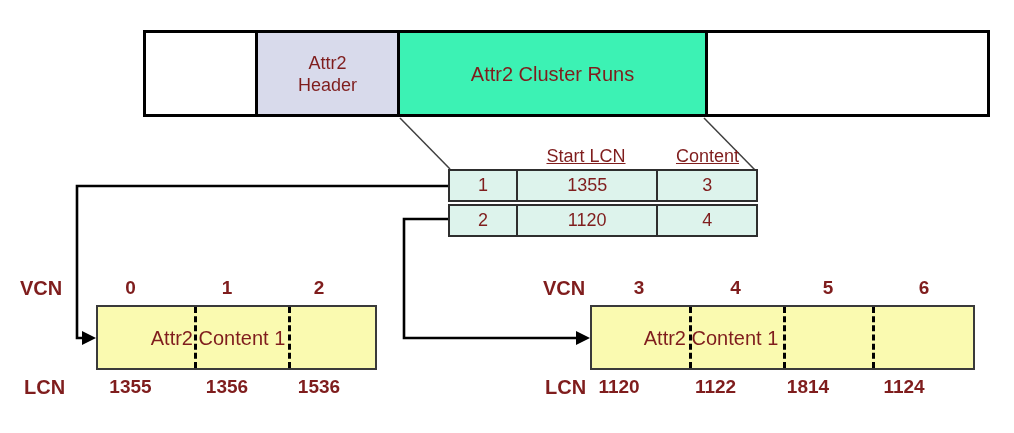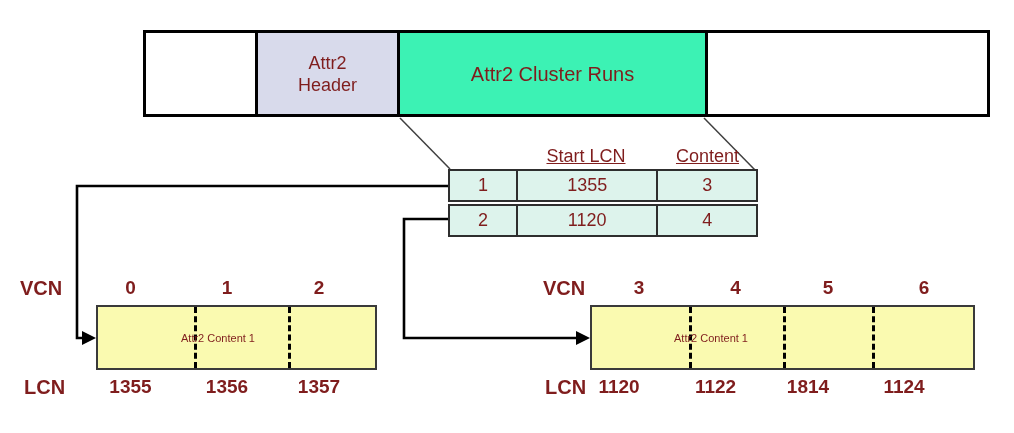--- a/index.html
+++ b/index.html
@@ -43,21 +43,21 @@
   .numrow{position:absolute;display:flex;font-size:19px;font-weight:bold;height:24px;}
   .numrow span{display:flex;align-items:center;justify-content:center;}
   .strip{
     position:absolute;top:305px;height:65px;background:#fafab0;
     border:2.5px solid #3a3a3a;box-sizing:border-box;display:flex;
   }
   .cell{height:100%;box-sizing:border-box;}
   .cell.dash{border-left:3px dashed #000;}
   .strip-label{
     position:absolute;top:50%;transform:translateY(-50%);
-    font-size:11px;text-align:center;white-space:nowrap;
+    font-size:20px;text-align:center;white-space:nowrap;
   }
   
   .strip-left{left:96px;width:281px;}
   .vcn-left{left:82px;top:276px;width:281px;}
   .lcn-left{left:82px;top:375px;width:281px;}
   .w97{width:97px;} .w96{width:96px;} .w88{width:88px;}
   
   .strip-right{left:590px;width:385px;}
   .vcn-right{left:590px;top:276px;width:385px;}
   .lcn-right{left:570px;top:375px;width:385px;}
@@ -122,21 +122,21 @@
   </div>
   <div class="strip strip-left">
     <div class="cell w97"></div>
     <div class="cell dash w96"></div>
     <div class="cell dash w88"></div>
     <div class="strip-label" style="left:20px;width:200px">Attr2 Content 1</div>
   </div>
   <div class="numrow lcn-left">
     <span class="w97">1355</span>
     <span class="w96">1356</span>
-    <span class="w88">1357</span>
+    <span class="w88">1536</span>
   </div>
   <div class="axis-label" style="left:24px;top:376px">LCN</div>
 
   <div class="axis-label" style="left:543px;top:277px">VCN</div>
   <div class="numrow vcn-right">
     <span class="w98">3</span>
     <span class="w95">4</span>
     <span class="w90">5</span>
     <span class="w102">6</span>
   </div>

